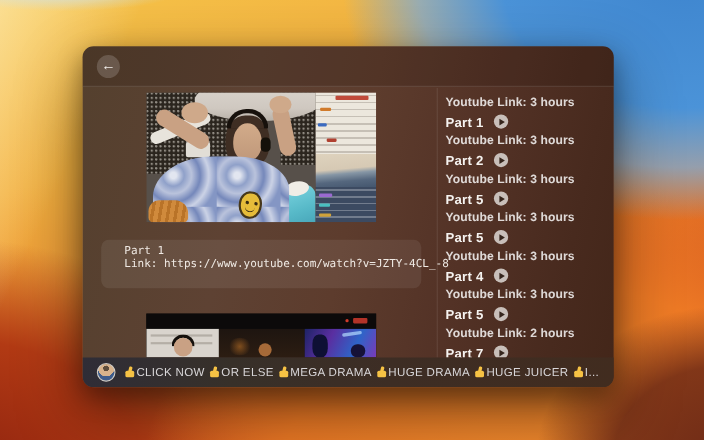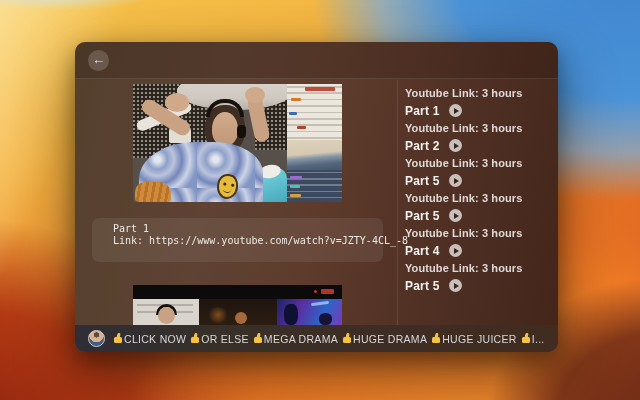--- a/index.html
+++ b/index.html
@@ -267,20 +267,27 @@
   </div>
 
   <div class="entry">
     <div class="entry-label">Youtube Link: 3 hours</div>
     <div class="part-row">
       <span class="part-name">Part 5</span>
       <span class="play"></span>
     </div>
   </div>
 
+  <div class="entry">
+    <div class="entry-label">Youtube Link: 2 hours</div>
+    <div class="part-row">
+      <span class="part-name">Part 7</span>
+      <span class="play"></span>
+    </div>
+  </div>
 </div>
   </div>
 
   <div class="footer">
     <div class="avatar"></div>
     <div class="stream-title">
         <span class="thumb-icon"></span>
         <span class="seg">CLICK NOW</span>
         <span class="thumb-icon"></span>
         <span class="seg">OR ELSE</span>

